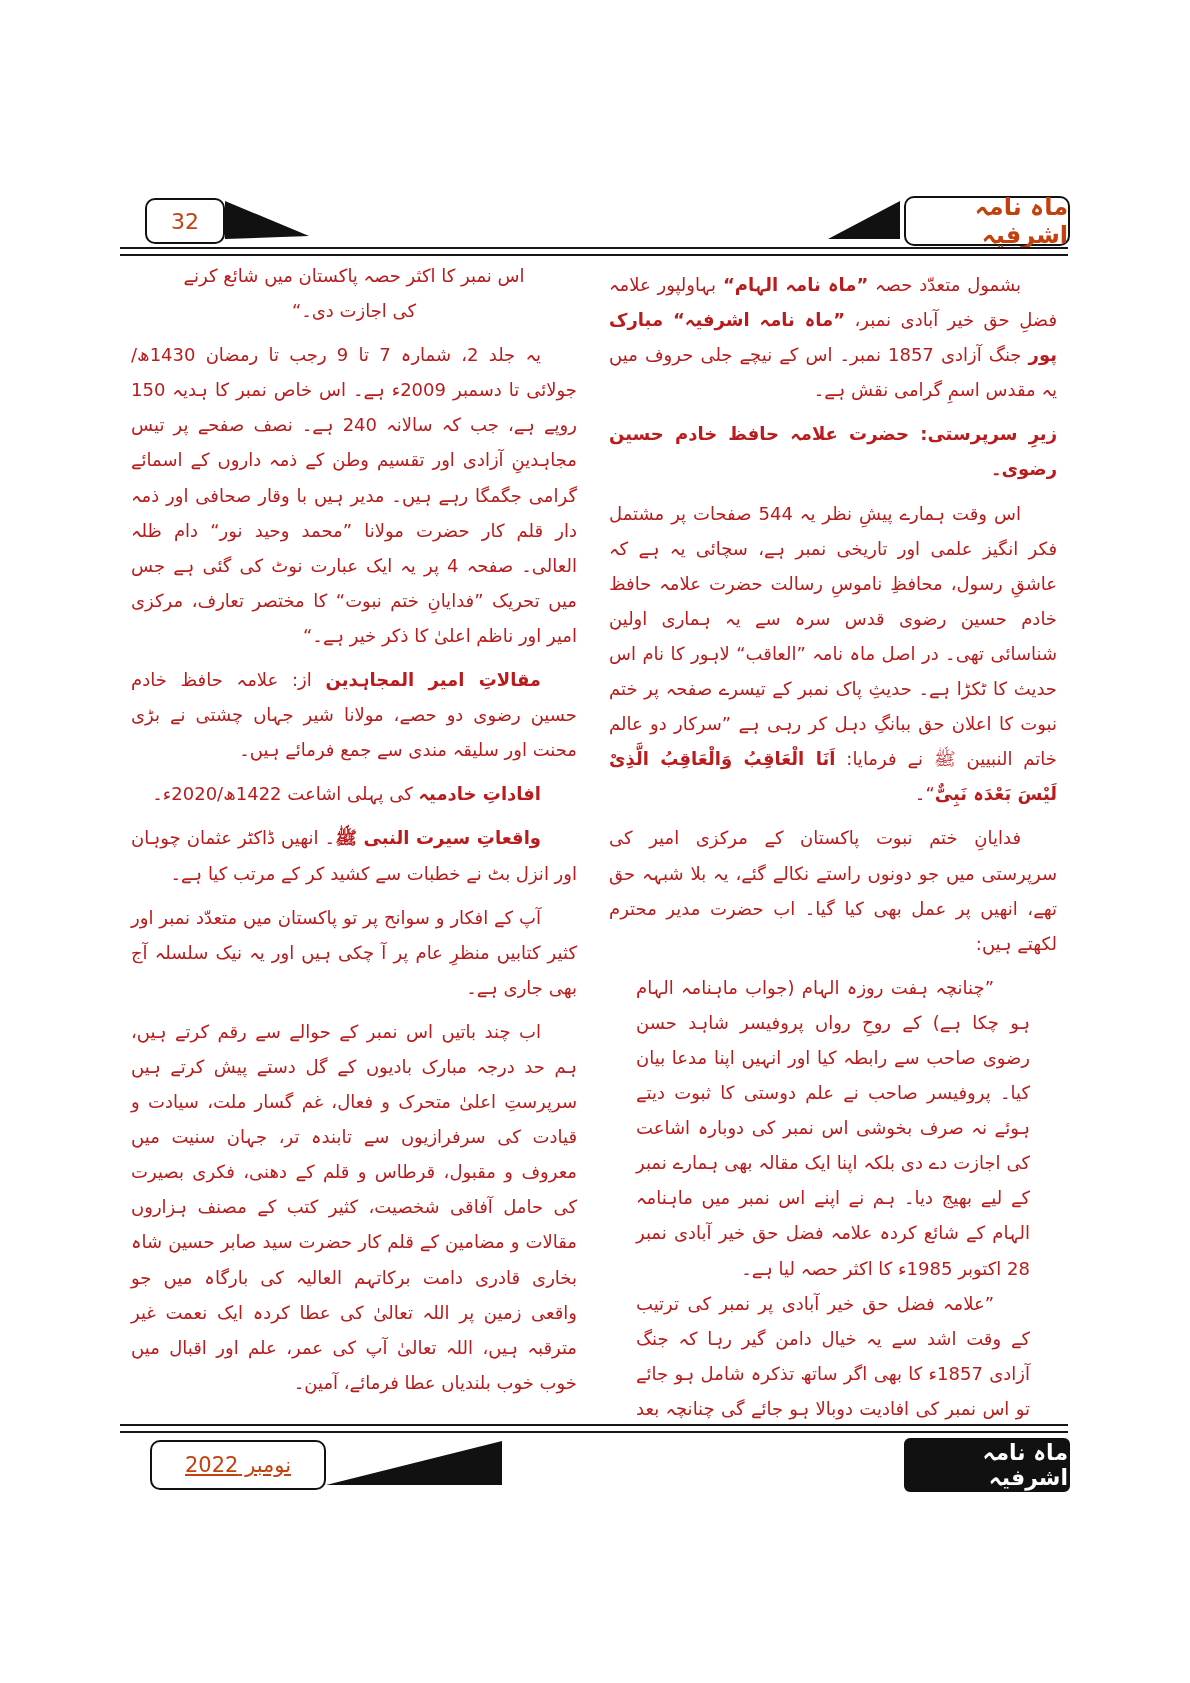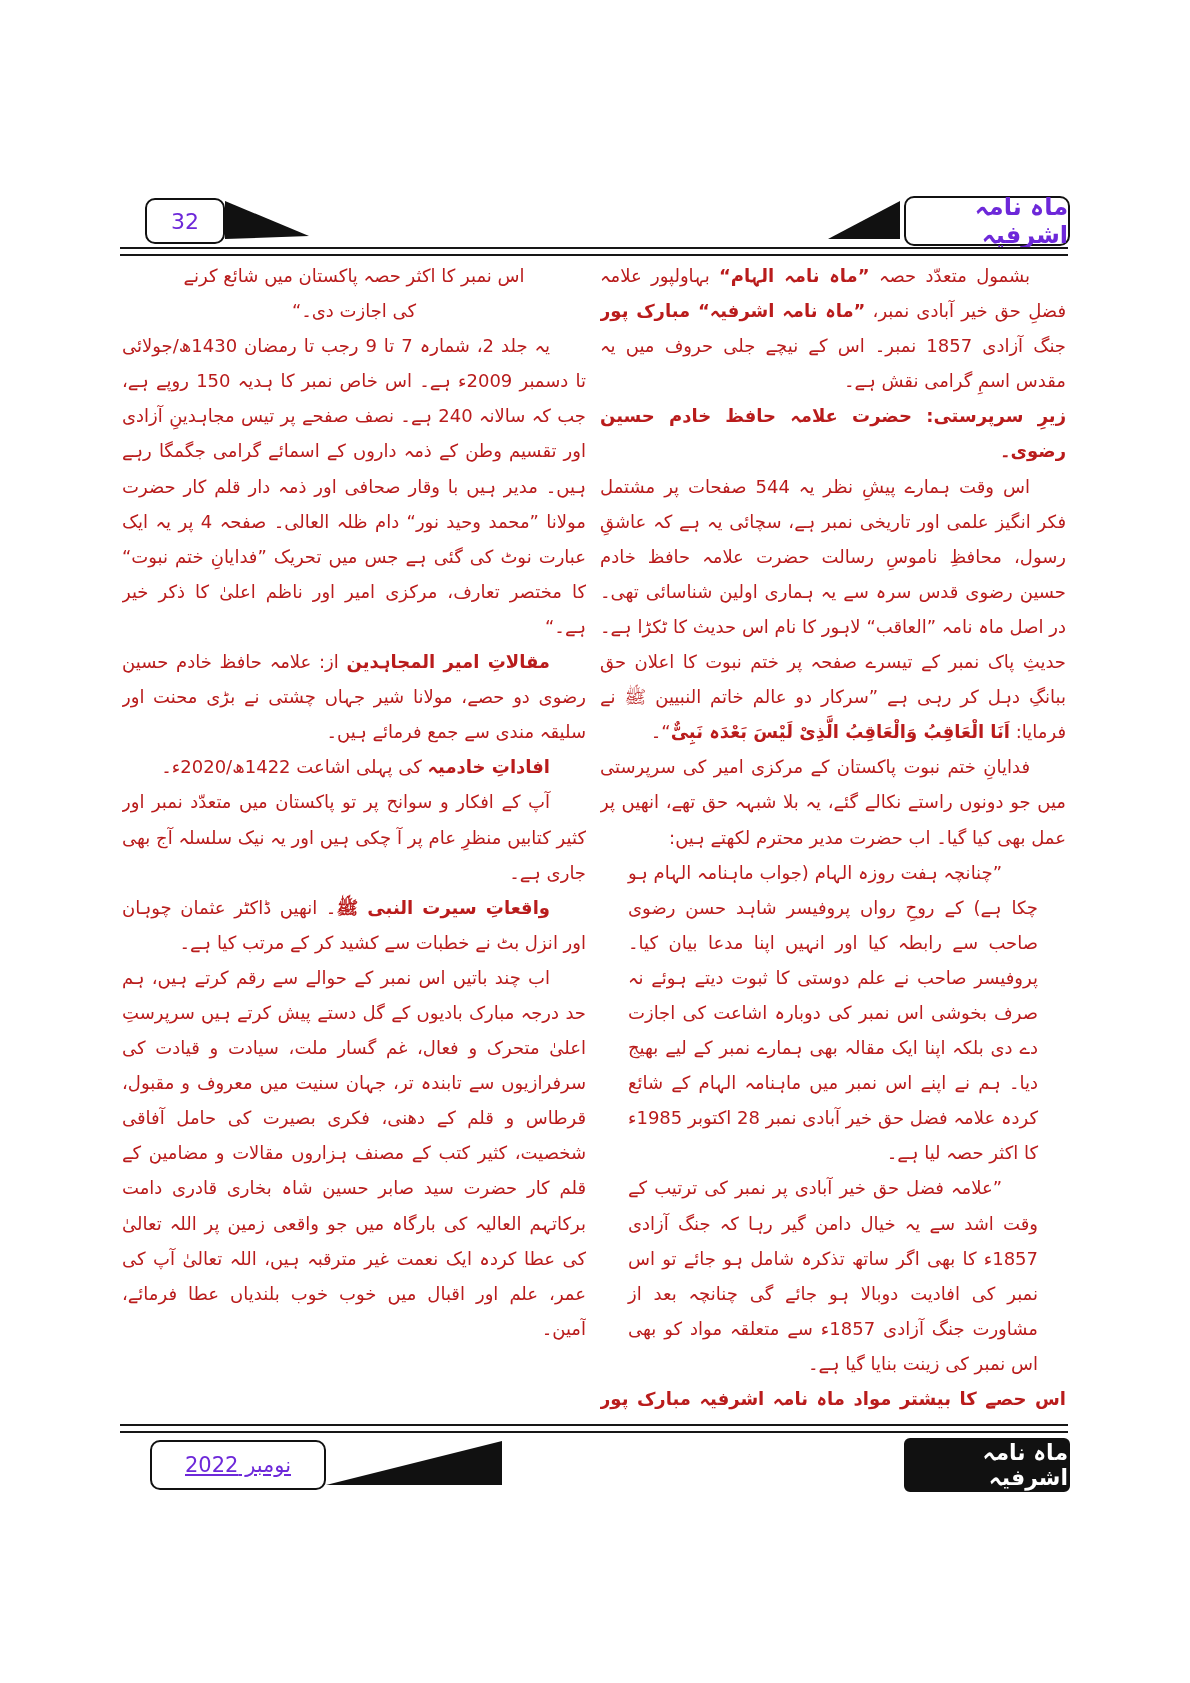--- a/index.html
+++ b/index.html
@@ -5,39 +5,39 @@
   html,body{margin:0;padding:0;background:#e8e8e8;}
   .page{
     position:relative;width:1190px;height:1683px;background:#ffffff;
     margin:0 auto;overflow:hidden;
     font-family:"DejaVu Sans",sans-serif;color:#141414;
   }
   
   .tag-box{
     position:absolute;border:2px solid #111;border-radius:10px;background:#fff;
     display:flex;align-items:center;justify-content:center;
-    font-weight:bold;color:#6d28d9;
+    font-weight:bold;color:#c2410c;
   }
   .tag-box.inverse{background:#111;color:#fff;border-color:#111;border-radius:6px;}
   .tri{position:absolute;background:#111;}
   .tri-wide-left{clip-path:polygon(0 0,0 100%,100% 92%);}
   .tri-wide-right{clip-path:polygon(0 100%,100% 0,100% 100%);}
   .rule2{
     position:absolute;height:5px;
     border-top:2.5px solid #161616;border-bottom:2px solid #161616;
   }
   
   .col{
     position:absolute;top:258px;height:1162px;overflow:hidden;
     direction:rtl;text-align:justify;
     font-size:18px;line-height:1.95;color:#b91c1c;
   }
-  .col p{margin:0;padding:0;}
+  .col p{margin:9px;padding:0;}
   .col p.indent{text-indent:36px;}
-  .col p.quote{margin:0 28px;}
+  .col p.quote{margin:0 36px;}
   .col p.qcenter{margin:0 56px;text-align:center;}
   .b{font-weight:bold;}
   .hdr-num{font-size:22px;font-weight:normal;}
   .hdr-title{font-size:24px;}
   .ftr-date{font-size:21px;font-weight:normal;text-decoration:underline;}
   .ftr-title{font-size:22px;}
 </style>
 </head>
 <body>
 
@@ -63,22 +63,22 @@
       <p class="quote indent"><span>”چنانچہ ہفت روزہ الہام (جواب ماہنامہ الہام ہو چکا ہے) کے روحِ رواں پروفیسر شاہد حسن رضوی صاحب سے رابطہ کیا اور انہیں اپنا مدعا بیان کیا۔ پروفیسر صاحب نے علم دوستی کا ثبوت دیتے ہوئے نہ صرف بخوشی اس نمبر کی دوبارہ اشاعت کی اجازت دے دی بلکہ اپنا ایک مقالہ بھی ہمارے نمبر کے لیے بھیج دیا۔ ہم نے اپنے اس نمبر میں ماہنامہ الہام کے شائع کردہ علامہ فضل حق خیر آبادی نمبر 28 اکتوبر 1985ء کا اکثر حصہ لیا ہے۔</span></p>
       <p class="quote indent"><span>”علامہ فضل حق خیر آبادی پر نمبر کی ترتیب کے وقت اشد سے یہ خیال دامن گیر رہا کہ جنگ آزادی 1857ء کا بھی اگر ساتھ تذکرہ شامل ہو جائے تو اس نمبر کی افادیت دوبالا ہو جائے گی چنانچہ بعد از مشاورت جنگ آزادی 1857ء سے متعلقہ مواد کو بھی اس نمبر کی زینت بنایا گیا ہے۔</span></p>
       <p><span class="b">اس حصے کا بیشتر مواد ماہ نامہ اشرفیہ مبارک پور انڈیا کے انقلاب 1857ء نمبر مطبوعہ اگست ستمبر 2008ء سے لیا گیا ہے۔ ادارہ العاقب ماہ نامہ اشرفیہ کے مدیرِ اعلیٰ مولانا مبارک حسین مصباحی اور ان کی پوری ٹیم کا بے حد مشکور ہے کہ انہوں نے ہمیں</span></p>
     </div>
 
   <div class="col" style="left:122px;width:464px;">
       <p class="qcenter"><span>اس نمبر کا اکثر حصہ پاکستان میں شائع کرنے کی اجازت دی۔“</span></p>
       <p class="indent"><span>یہ جلد 2، شمارہ 7 تا 9 رجب تا رمضان 1430ھ/جولائی تا دسمبر 2009ء ہے۔ اس خاص نمبر کا ہدیہ 150 روپے ہے، جب کہ سالانہ 240 ہے۔ نصف صفحے پر تیس مجاہدینِ آزادی اور تقسیم وطن کے ذمہ داروں کے اسمائے گرامی جگمگا رہے ہیں۔ مدیر ہیں با وقار صحافی اور ذمہ دار قلم کار حضرت مولانا ”محمد وحید نور“ دام ظلہ العالی۔ صفحہ 4 پر یہ ایک عبارت نوٹ کی گئی ہے جس میں تحریک ”فدایانِ ختم نبوت“ کا مختصر تعارف، مرکزی امیر اور ناظم اعلیٰ کا ذکر خیر ہے۔“</span></p>
       <p class="indent"><span class="b">مقالاتِ امیر المجاہدین</span><span> از: علامہ حافظ خادم حسین رضوی دو حصے، مولانا شیر جہاں چشتی نے بڑی محنت اور سلیقہ مندی سے جمع فرمائے ہیں۔</span></p>
       <p class="indent"><span class="b">افاداتِ خادمیہ</span><span> کی پہلی اشاعت 1422ھ/2020ء۔</span></p>
+      <p class="indent"><span class="b">واقعاتِ سیرت النبی ﷺ</span><span>۔ انھیں ڈاکٹر عثمان چوہان اور انزل بٹ نے خطبات سے کشید کر کے مرتب کیا ہے۔</span></p>
       <p class="indent"><span>آپ کے افکار و سوانح پر تو پاکستان میں متعدّد نمبر اور کثیر کتابیں منظرِ عام پر آ چکی ہیں اور یہ نیک سلسلہ آج بھی جاری ہے۔</span></p>
-      <p class="indent"><span class="b">واقعاتِ سیرت النبی ﷺ</span><span>۔ انھیں ڈاکٹر عثمان چوہان اور انزل بٹ نے خطبات سے کشید کر کے مرتب کیا ہے۔</span></p>
       <p class="indent"><span>اب چند باتیں اس نمبر کے حوالے سے رقم کرتے ہیں، ہم حد درجہ مبارک بادیوں کے گل دستے پیش کرتے ہیں سرپرستِ اعلیٰ متحرک و فعال، غم گسار ملت، سیادت و قیادت کی سرفرازیوں سے تابندہ تر، جہان سنیت میں معروف و مقبول، قرطاس و قلم کے دھنی، فکری بصیرت کی حامل آفاقی شخصیت، کثیر کتب کے مصنف ہزاروں مقالات و مضامین کے قلم کار حضرت سید صابر حسین شاہ بخاری قادری دامت برکاتہم العالیہ کی بارگاہ میں جو واقعی زمین پر اللہ تعالیٰ کی عطا کردہ ایک نعمت غیر مترقبہ ہیں، اللہ تعالیٰ آپ کی عمر، علم اور اقبال میں خوب خوب بلندیاں عطا فرمائے، آمین۔</span></p>
     </div>
 
   <div class="rule2" style="left:120px;right:122px;top:1424px;"></div>
 
   <div class="tag-box ftr-date" style="left:150px;top:1440px;width:172px;height:46px;">
     <span>نومبر 2022</span>
   </div>
   <div class="tri tri-wide-right" style="left:326px;top:1441px;width:176px;height:44px;"></div>
 

